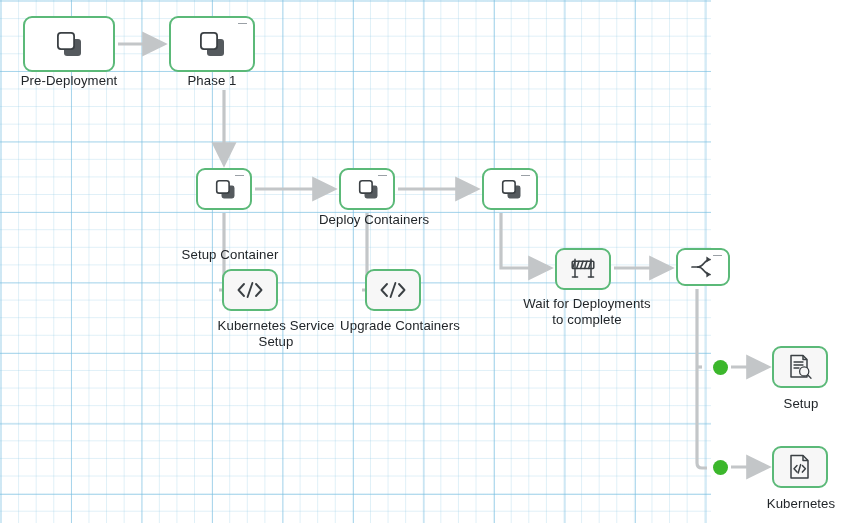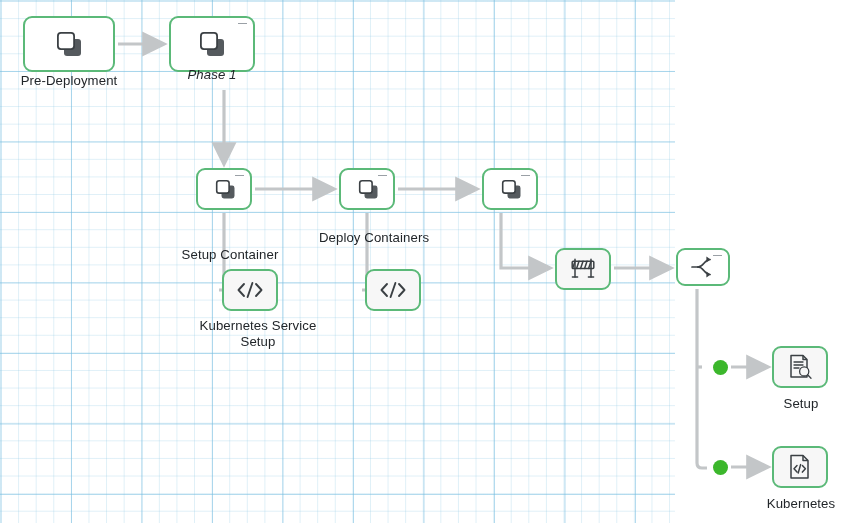--- a/index.html
+++ b/index.html
@@ -17,20 +17,21 @@
       linear-gradient(to right, rgba(120,190,225,.55) 1px, transparent 1px),
       linear-gradient(to bottom, rgba(120,190,225,.55) 1px, transparent 1px),
       linear-gradient(to right, rgba(150,205,230,.30) 1px, transparent 1px),
       linear-gradient(to bottom, rgba(150,205,230,.30) 1px, transparent 1px);
     background-size:
       70.5px 70.5px,
       70.5px 70.5px,
       17.6px 17.6px,
       17.6px 17.6px;
     background-position:0.5px 0.5px,0.5px 0.5px,0.5px 0.5px,0.5px 0.5px;
+    padding-left:36px;
   }
   #edges{position:absolute;left:0;top:0;width:853px;height:523px;pointer-events:none;}
 
   .node{
     position:absolute;
     box-sizing:border-box;
     border:2px solid #5bb978;
     border-radius:9px;
     background:#ffffff;
     display:flex;align-items:center;justify-content:center;
@@ -225,21 +226,24 @@
           <path d="M13.6,11.6 L11.2,20"></path>
         </g>
       </svg>
     </span>
   </div>
 
   <div class="dot" style="left:713px;top:360px;"></div>
   <div class="dot" style="left:713px;top:460px;"></div>
 
   <div class="label" style="left:5px;top:73px;width:128px;">Pre-Deployment</div>
-  <div class="label" style="left:162px;top:67px;width:100px;font-style:italic;">Phase 1</div>
+  <div class="label" style="left:162px;top:73px;width:100px;">Phase 1</div>
   <div class="label" style="left:164px;top:217px;width:132px;margin-top:30px;">Setup Container</div>
-  <div class="label" style="left:304px;top:230px;width:140px;text-align:center;">Deploy Containers</div>
-  <div class="label" style="left:182px;top:318px;width:152px;">Kubernetes Service
+  <div class="label" style="left:304px;top:212px;width:140px;text-align:center;">Deploy Containers</div>
+  <div class="label" style="left:200px;top:318px;width:152px;">Kubernetes Service
 Setup</div>
+  <div class="label" style="left:322px;top:318px;width:156px;">Upgrade Containers</div>
+  <div class="label" style="left:500px;top:296px;width:174px;">Wait for Deployments
+to complete</div>
   <div class="label" style="left:756px;top:396px;width:90px;">Setup</div>
   <div class="label" style="left:748px;top:496px;width:106px;">Kubernetes</div>
 
 </div>
 
 </body></html>

